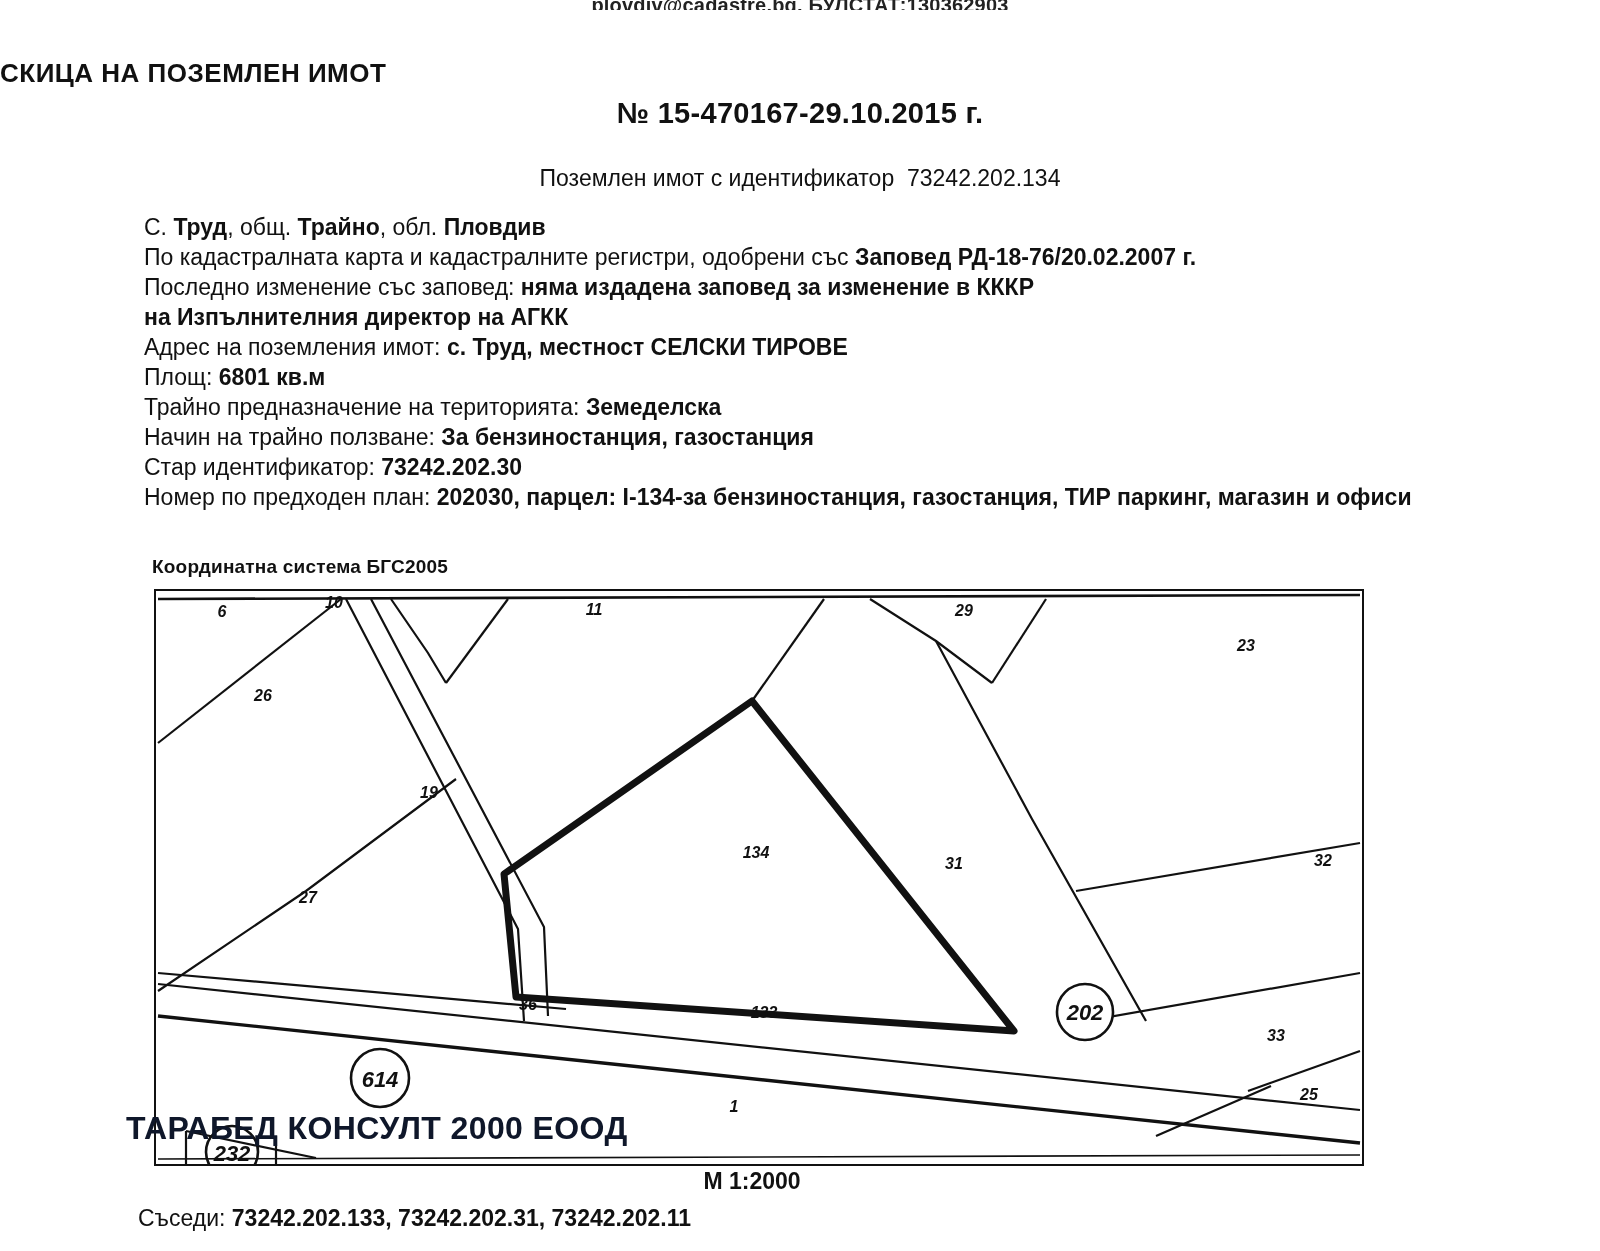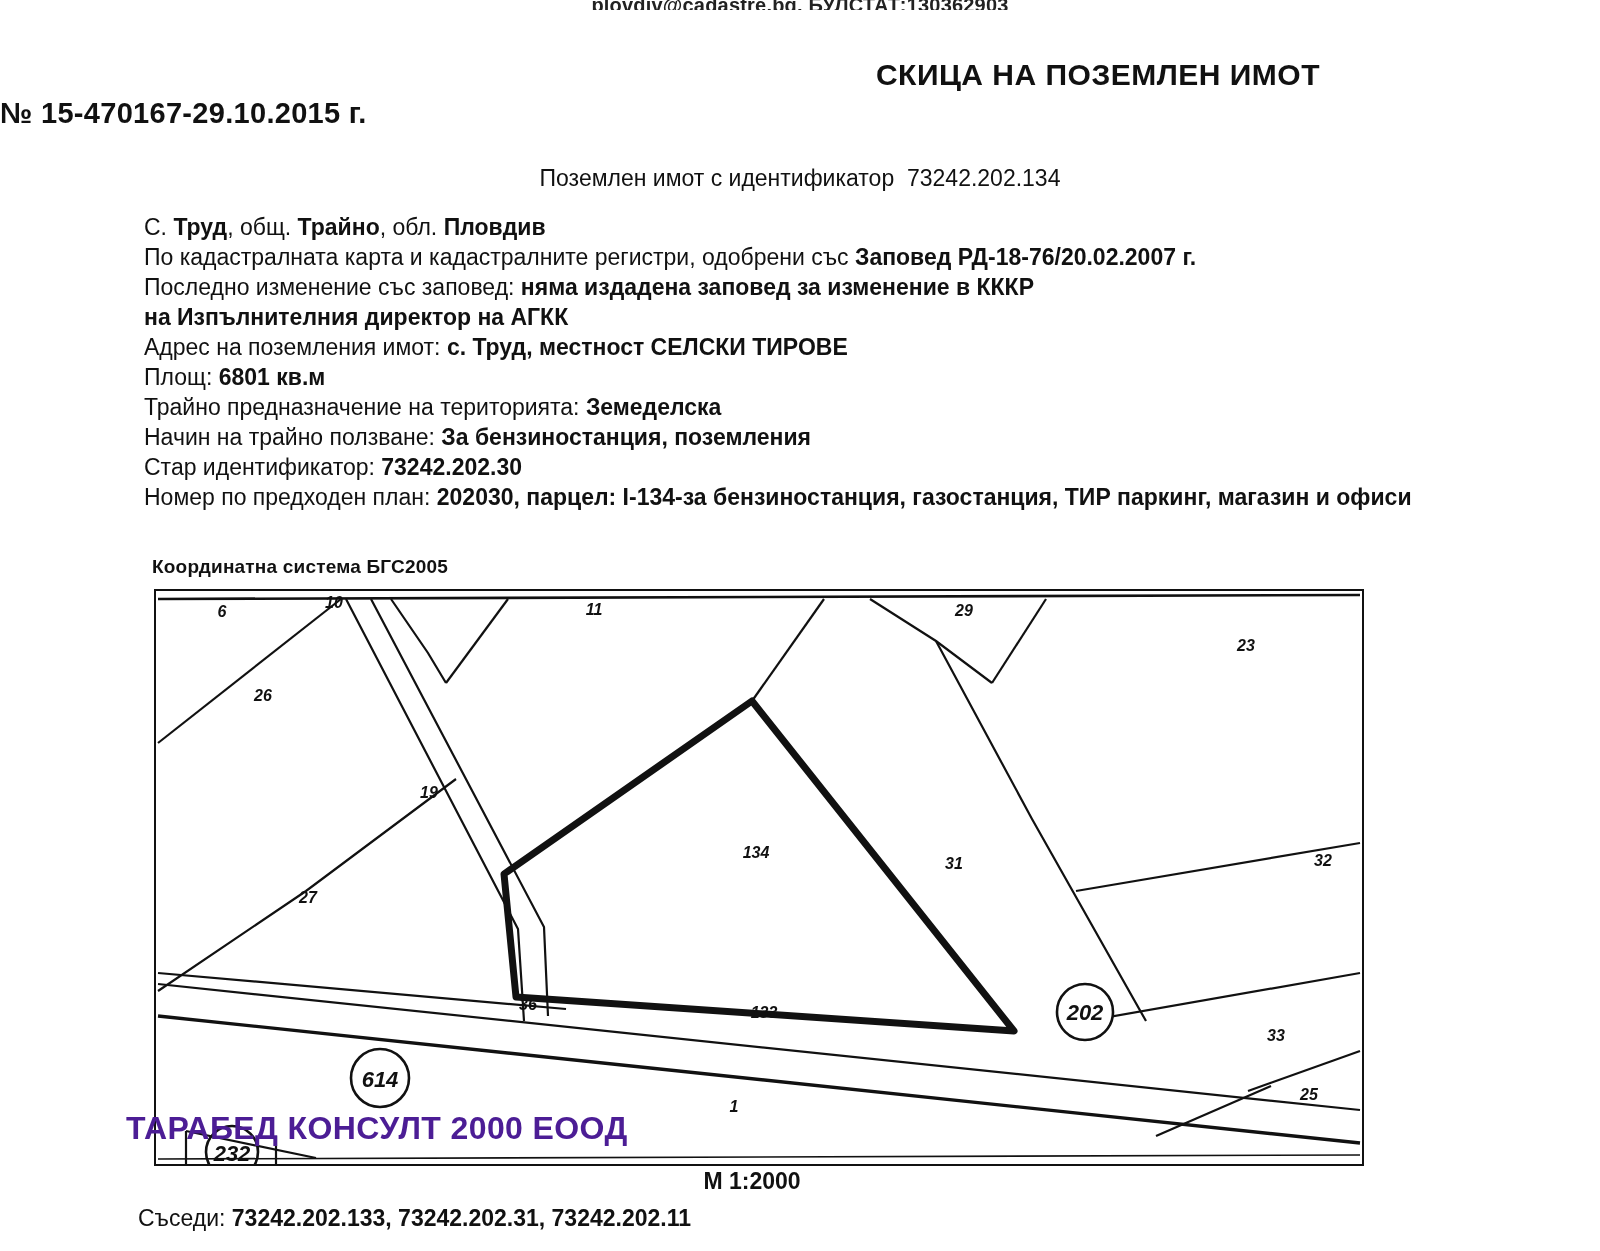--- a/index.html
+++ b/index.html
@@ -33,31 +33,31 @@
     overflow: hidden;
     height: 16px;
   }
 
   
   .doc-title {
     position: absolute;
     top: 58px;
     left: 0;
     width: 1320px;
-    text-align: right;
-    font-size: 30px;
+    text-align: left;
+    font-size: 26px;
     font-weight: bold;
     letter-spacing: 0.5px;
   }
   .doc-number {
     position: absolute;
     top: 97px;
     left: 0;
     width: 1600px;
-    text-align: left;
+    text-align: center;
     font-size: 29px;
     font-weight: bold;
     letter-spacing: 0.3px;
   }
   .doc-identifier {
     position: absolute;
     top: 165px;
     left: 0;
     width: 1600px;
     text-align: center;
@@ -191,21 +191,21 @@
 
   <div class="row">
     <span>Площ: </span><b>6801 кв.м</b>
   </div>
 
   <div class="row">
     <span>Трайно предназначение на територията: </span><b>Земеделска</b>
   </div>
 
   <div class="row">
-    <span>Начин на трайно ползване: </span><b>За бензиностанция, поземления</b>
+    <span>Начин на трайно ползване: </span><b>За бензиностанция, газостанция</b>
   </div>
 
   <div class="row">
     <span>Стар идентификатор: </span><b>73242.202.30</b>
   </div>
 
   <div class="row">
     <span>Номер по предходен план: </span><b>202030, парцел: I-134-за бензиностанция, газостанция, ТИР паркинг, магазин и офиси</b>
   </div>
 
@@ -281,19 +281,19 @@
       <text class="plabel" x="152" y="312" text-anchor="middle">27</text>
       <text class="plabel" x="372" y="419" text-anchor="middle">36</text>
       <text class="plabel" x="608" y="427" text-anchor="middle">133</text>
       <text class="plabel" x="1120" y="450" text-anchor="middle">33</text>
       <text class="plabel" x="1153" y="509" text-anchor="middle">25</text>
       <text class="plabel" x="578" y="521" text-anchor="middle">1</text>
     </g>
   </svg>
 </div>
 
-<div class="watermark" style="color: #4c1d95;">ТАРАБЕД КОНСУЛТ 2000 ЕООД</div>
+<div class="watermark" style="color: #0f172a;">ТАРАБЕД КОНСУЛТ 2000 ЕООД</div>
 
 <div class="scale">М 1:2000</div>
 
 <div class="neighbours">
   <span>Съседи: </span><b>73242.202.133, 73242.202.31, 73242.202.11</b>
 </div>
 
 </body></html>

